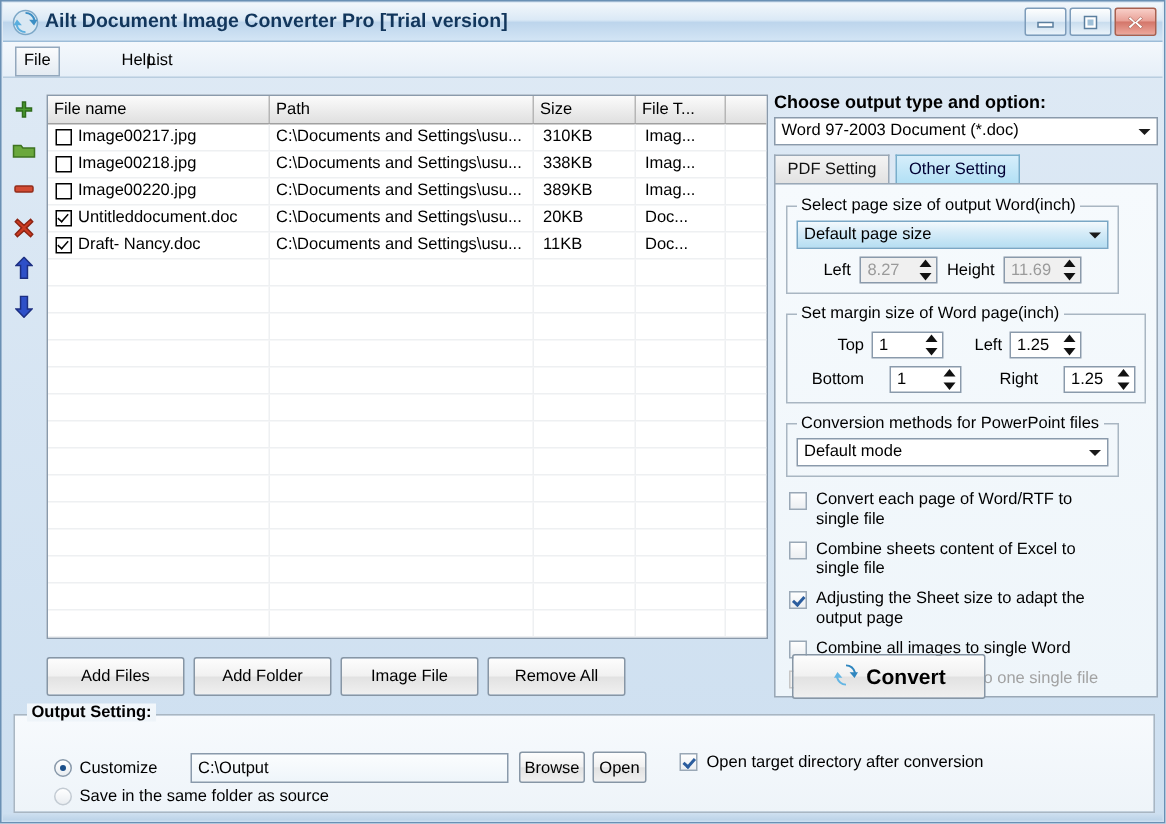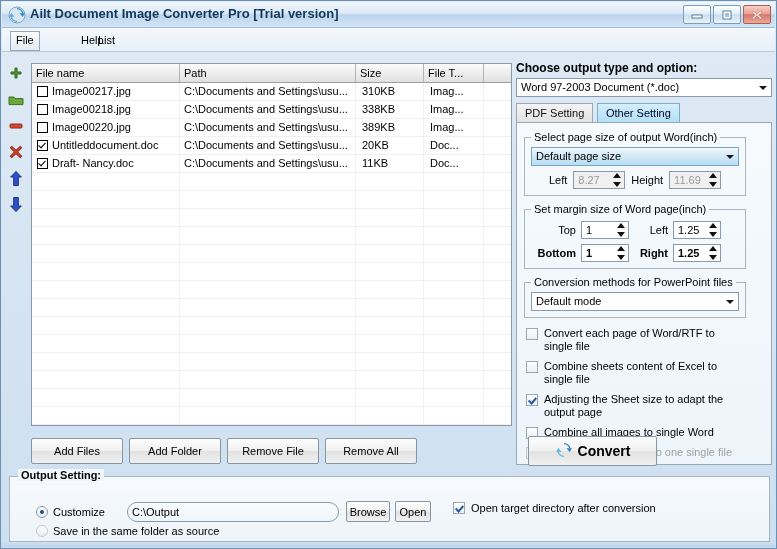--- a/index.html
+++ b/index.html
@@ -583,21 +583,21 @@
           </span>
           <span class="lbl" style="width:34px; text-align:right;">Left</span>
           <span class="spin" style="width:48px;">
             <span class="val">1.25</span>
             <span class="btns">
                 <i class="up"></i>
                 <i class="dn"></i>
               </span>
           </span>
         </div>
-        <div class="rowline" style="gap:5px;font-weight:bold;">
+        <div class="rowline" style="gap:17px;">
           <span class="lbl" style="width:45px; text-align:right;">Bottom</span>
           <span class="spin" style="width:48px;">
             <span class="val">1</span>
             <span class="btns">
                 <i class="up"></i>
                 <i class="dn"></i>
               </span>
           </span>
           <span class="lbl" style="width:34px; text-align:right;">Right</span>
           <span class="spin" style="width:48px;">
@@ -639,41 +639,41 @@
             <span class="ocb disabled"></span>
             <span class="txt">Each GIF TIFF image to one single file</span>
           </div>
         </div>
     </div>
   </div>
 
   <div class="rowbtns">
     <div class="btn">Add Files</div>
     <div class="btn">Add Folder</div>
-    <div class="btn">Remove File</div>
+    <div class="btn">Image File</div>
     <div class="btn">Remove All</div>
   </div>
 
   <div class="btn convert-btn">
     <span>
       <svg width="18" height="18" viewBox="0 0 18 18">
         <path d="M9 3.2 A5.8 5.8 0 0 1 14.2 7.2 L11.4 7.2 L14.7 11 L17 7.2 L15.6 7.2 A7.2 7.2 0 0 0 9 2 Z" fill="#2f86bf"></path>
         <path d="M9 14.8 A5.8 5.8 0 0 1 3.8 10.8 L6.6 10.8 L3.3 7 L1 10.8 L2.4 10.8 A7.2 7.2 0 0 0 9 16 Z" fill="#64b6e4"></path>
       </svg>
     </span>
     <span>Convert</span>
   </div>
 
   <div class="outset">
     <div class="legend">Output Setting:</div>
 
     <div style="position:absolute; left:26px; top:24px; display:flex; align-items:center;">
       <span class="radio on"></span>
       <span class="lbl" style="width:66px;">Customize</span>
-      <span class="textbox" style="width:212px; margin-left:8px;border-radius:10px;" title="">C:\Output</span>
+      <span class="textbox" style="width:212px; margin-left:8px;" title="">C:\Output</span>
       <span class="btn" style="width:44px; height:21px; margin-left:7px;">Browse</span>
       <span class="btn" style="width:36px; height:21px; margin-left:5px;">Open</span>
     </div>
 
     <div style="position:absolute; left:26px; top:48px; display:flex; align-items:center;">
       <span class="radio off"></span>
       <span class="lbl">Save in the same folder as source</span>
     </div>
 
     <div style="position:absolute; left:443px; top:24px; display:flex; align-items:center;">

